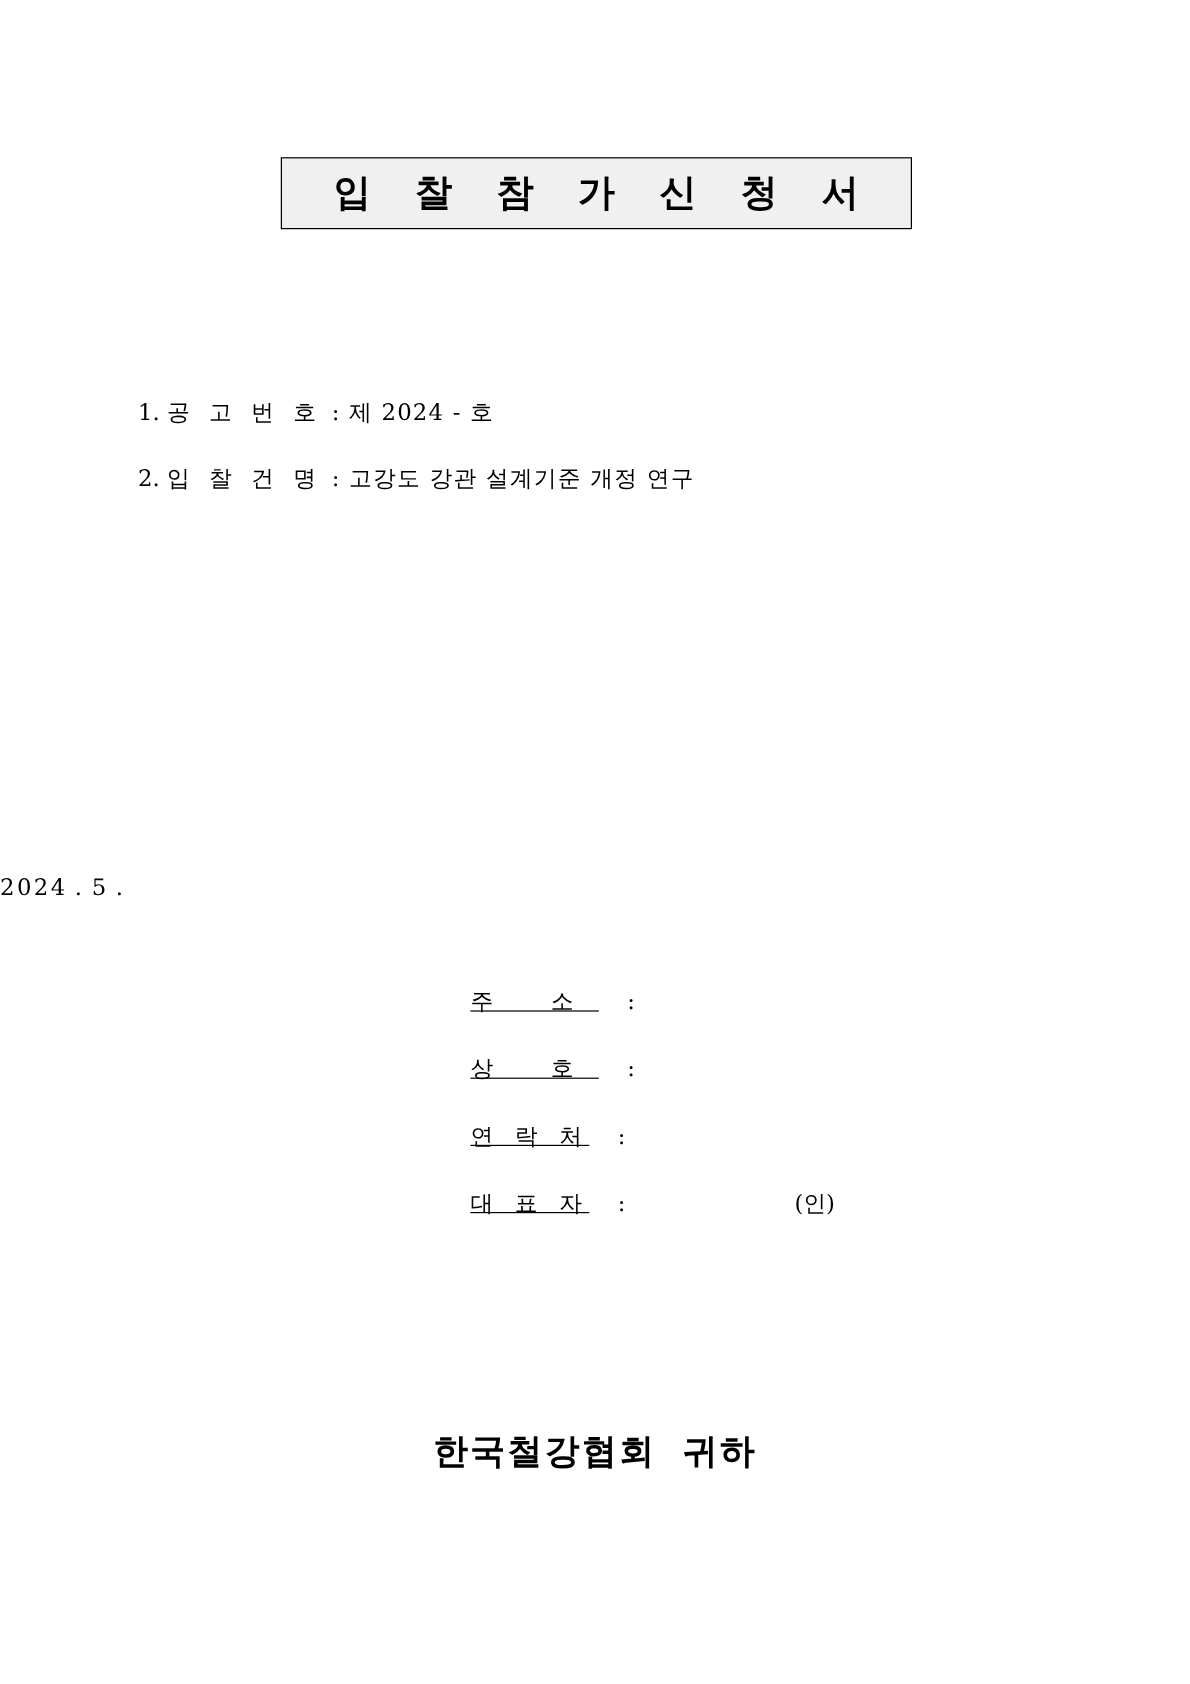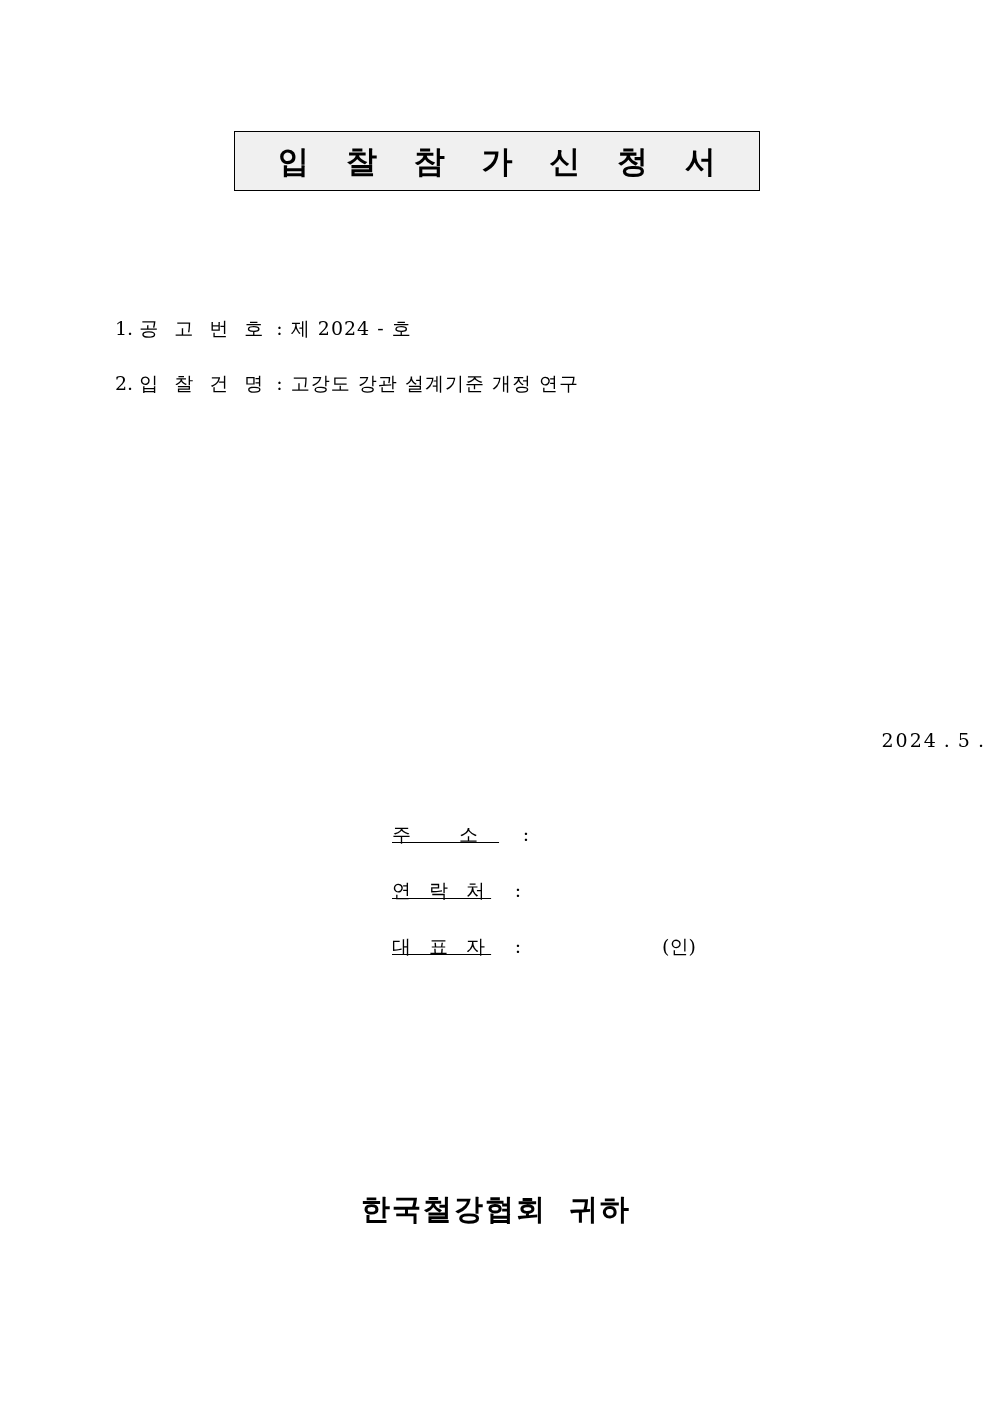--- a/index.html
+++ b/index.html
@@ -46,20 +46,21 @@
     line-height: 1;
   }
 
   
   .item {
     position: absolute;
     left: 115px;
     font-size: 19px;
     line-height: 1.2;
     white-space: nowrap;
+    margin-top: 16px;
   }
   .item-1 { top: 317px; }
   .item-2 { top: 372px; }
 
   .item .num {
     letter-spacing: 0px;
   }
   .item .label {
     letter-spacing: 5px;
   }
@@ -91,21 +92,21 @@
     display: inline-block;
     width: 76px;
   }
 
   
   .date-line {
     position: absolute;
     left: 0;
     top: 729px;
     width: 992px;
-    text-align: right;
+    text-align: left;
     font-size: 19px;
     letter-spacing: 2px;
   }
   .date-line .d-sp { padding: 0 6px; }
 
   
   .sig-block {
     position: absolute;
     left: 392px;
     top: 822px;
@@ -177,20 +178,24 @@
     <span>2024</span><span class="d-sp">.</span><span>5</span><span class="d-sp">.</span>
   </div>
 
   <div class="sig-block">
 
     <div class="sig-row">
       <span class="sig-label wide">주    소</span><span class="sig-colon">:</span>
       <span class="sig-value"></span>
     </div>
 
+    <div class="sig-row">
+      <span class="sig-label wide">상    호</span><span class="sig-colon">:</span>
+      <span class="sig-value"></span>
+    </div>
 
     <div class="sig-row">
       <span class="sig-label">연 락 처</span><span class="sig-colon">:</span>
       <span class="sig-value"></span>
     </div>
 
     <div class="sig-row">
       <span class="sig-label">대 표 자</span><span class="sig-colon">:</span>
       <span class="sig-value"></span>
       <span class="seal">(인)</span>

